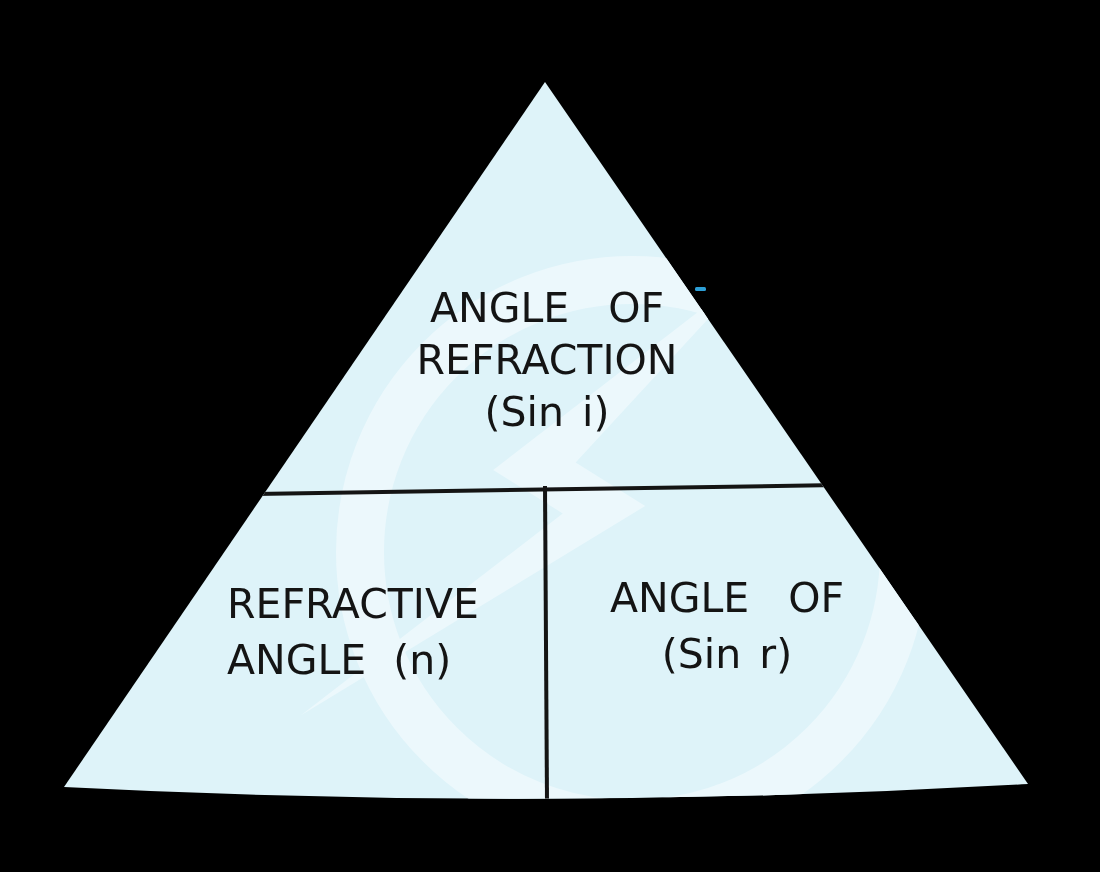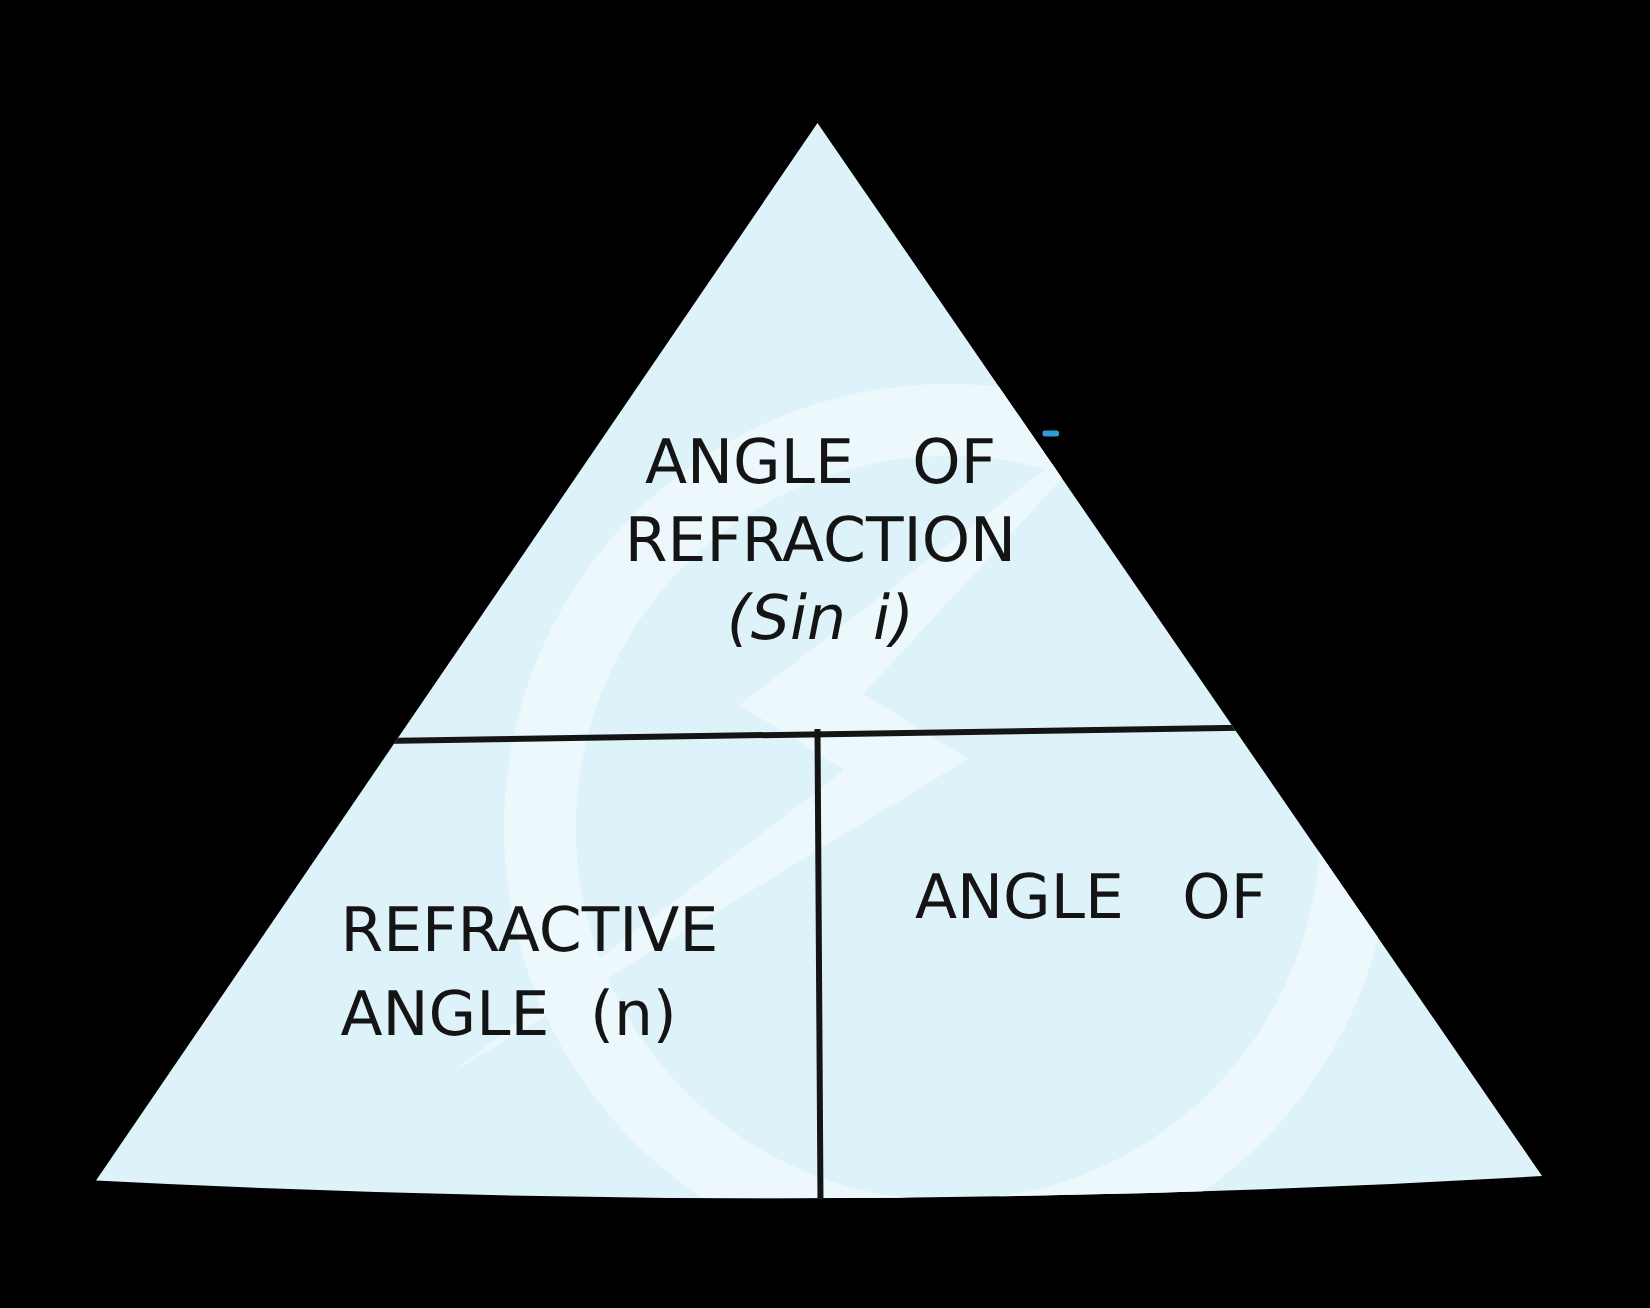--- a/index.html
+++ b/index.html
@@ -55,34 +55,34 @@
   }
   .label .line { display: block; }
   .label-top {
     left: 547px;
     top: 282px;
     transform: translateX(-50%);
     text-align: center;
   }
   .label-bl {
     left: 227px;
-    top: 592px;
+    top: 576px;
     text-align: left;
     line-height: 56px;
   }
   .label-br {
     left: 727px;
     top: 570px;
     transform: translateX(-50%);
     text-align: center;
     line-height: 56px;
   }
   .ws-wide { word-spacing: 26px; }
   .ws-med  { word-spacing: 14px; }
-  .ws-sm   { word-spacing: 5px; font-style: italic;  }
+  .ws-sm   { word-spacing: 5px;  }
 </style>
 </head>
 <body>
 
 <div class="stage">
 
   <svg class="diagram" width="1100" height="872" viewBox="0 0 1100 872">
     <defs>
       <clipPath id="triClip">
         <path d="M 545 82 L 1028 784 Q 546 812 64 787 Z"></path>
@@ -110,15 +110,16 @@
     <span class="line ws-sm">(Sin i)</span>
   </div>
 
   <div class="label label-bl">
     <span class="line">REFRACTIVE</span>
     <span class="line ws-med">ANGLE (n)</span>
   </div>
 
   <div class="label label-br">
     <span class="line ws-wide">ANGLE OF</span>
+    <span class="line ws-sm">(Sin r)</span>
   </div>
 
 </div>
 
 </body></html>

